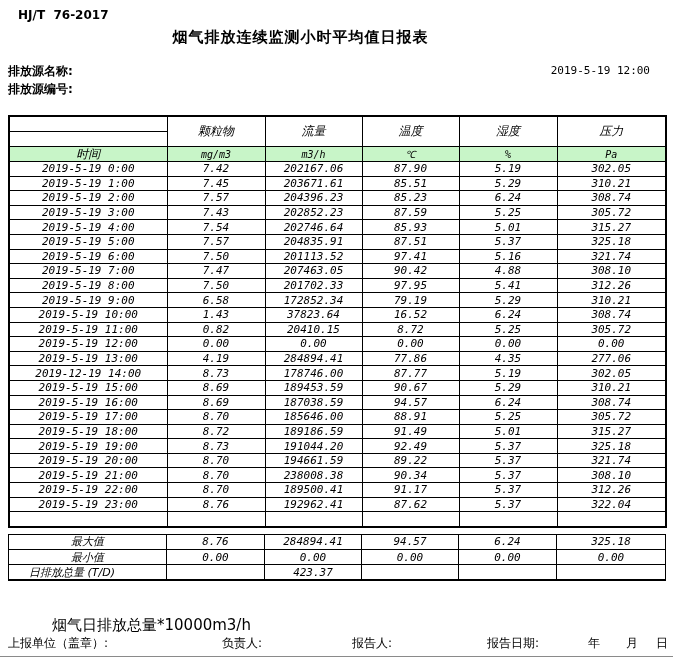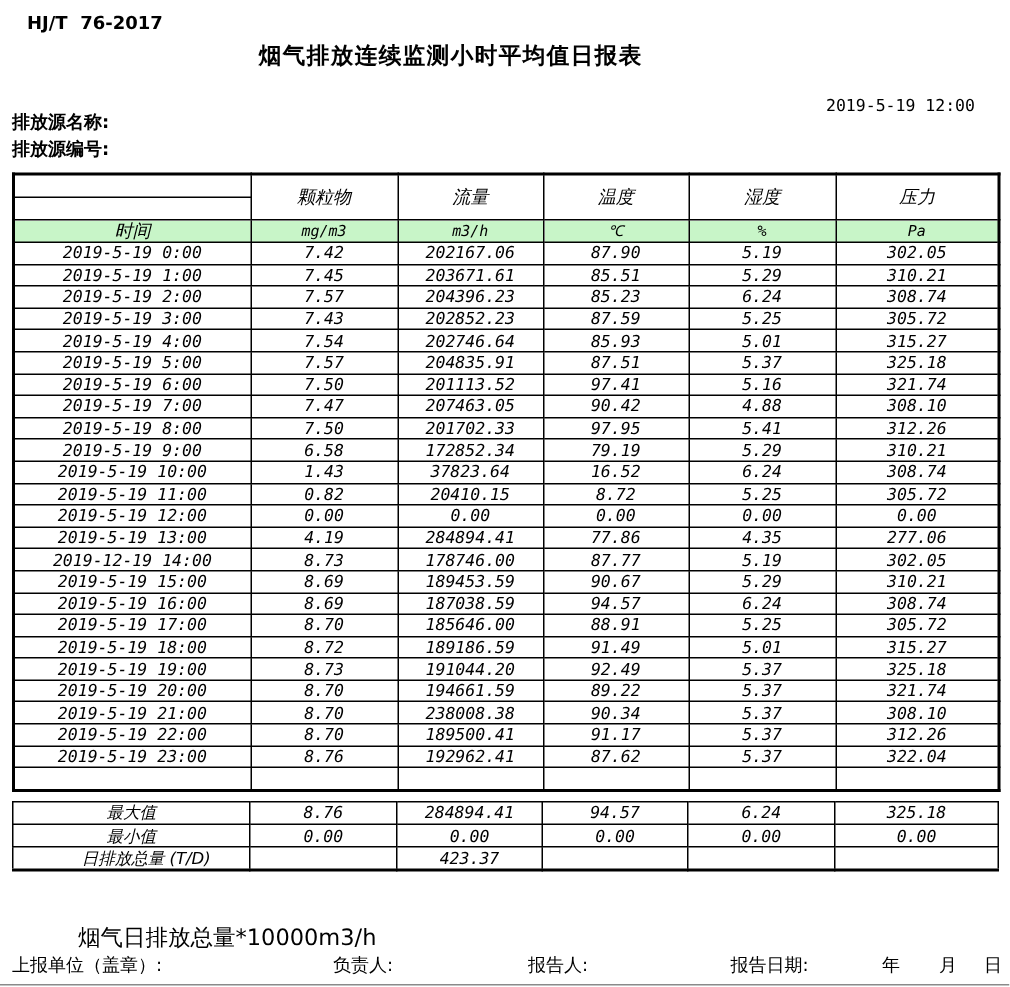--- a/index.html
+++ b/index.html
@@ -2,38 +2,38 @@
 <html style="--header-green: #c8f5c8;"><head>
 <meta charset="utf-8">
 <style>
   html,body { margin:0; padding:0; background:#fff; }
   body { width:673px; height:658px; position:relative; overflow:hidden;
          font-family:"DejaVu Sans", sans-serif; color:#000; }
 
   .standard   { position:absolute; top:8px; left:18px; font-size:12px; font-weight:bold; white-space:pre; }
   .title      { position:absolute; top:28px; left:0; width:601px; text-align:center;
                 font-size:15px; font-weight:bold; letter-spacing:1px; }
-  .meta-left  { position:absolute; top:72px; left:8px; font-size:12px; font-weight:bold; line-height:18px; }
+  .meta-left  { position:absolute; top:62px; left:8px; font-size:12px; font-weight:bold; line-height:18px; }
   .meta-date  { position:absolute; top:64px; right:23px; font-size:11px;
                 font-family:"DejaVu Sans Mono", monospace; }
 
   .tablewrap  { position:absolute; top:115px; left:8px; width:628px;font-style:italic; }
 
   table { border-collapse:collapse; table-layout:fixed; width:657px; }
   table.main    { border:2px solid #000; }
   table.summary { border:1px solid #000; border-bottom-width:2px; margin-top:6px; }
   td { border:1px solid #000; text-align:center; vertical-align:middle;
        padding:0; font-size:11px; height:13.6px; line-height:13px; overflow:hidden; white-space:nowrap;
        font-family:"DejaVu Sans Mono", monospace; }
   tr.hdr td { height:14px; font-family:"DejaVu Sans", sans-serif; font-size:12px; }
   tr.units td { background:var(--header-green, #c8f5c8); height:14px; font-size:10px; }
   tr.units td.timehead { font-family:"DejaVu Sans", sans-serif; font-size:12px; }
   table.summary td { height:14.2px; }
   table.summary td:first-child { font-family:"DejaVu Sans", sans-serif; }
-  table.summary tr:last-child td:first-child { text-align:center; padding-left:20px; }
+  table.summary tr:last-child td:first-child { text-align:left; padding-left:20px; }
 
   .footnote { position:absolute; top:616px; left:8px; font-size:15px;margin-left:44px; }
   .sigrow   { position:absolute; top:635px; left:0; width:673px; height:16px; font-size:12px; }
   .sigrow span { position:absolute; top:0; }
   .sig-unit   { left:8px; }
   .sig-resp   { left:222px;text-align:center; }
   .sig-report { left:352px; }
   .sig-date   { left:487px; }
   .sig-year   { left:588px; }
   .sig-month  { left:626px; }

